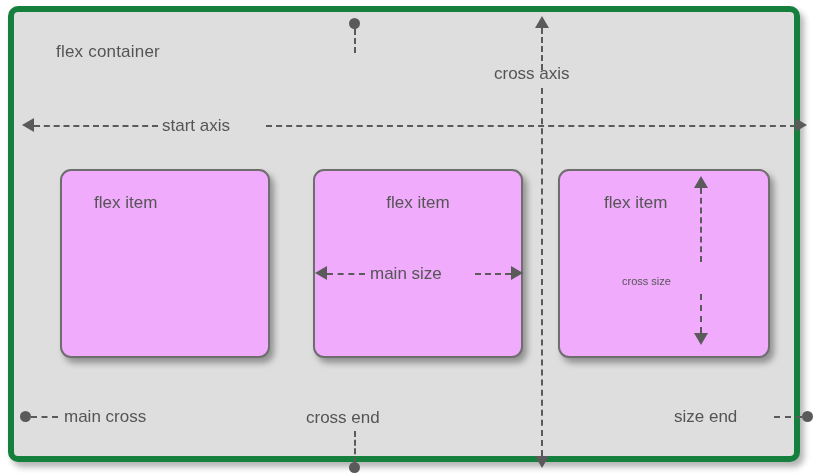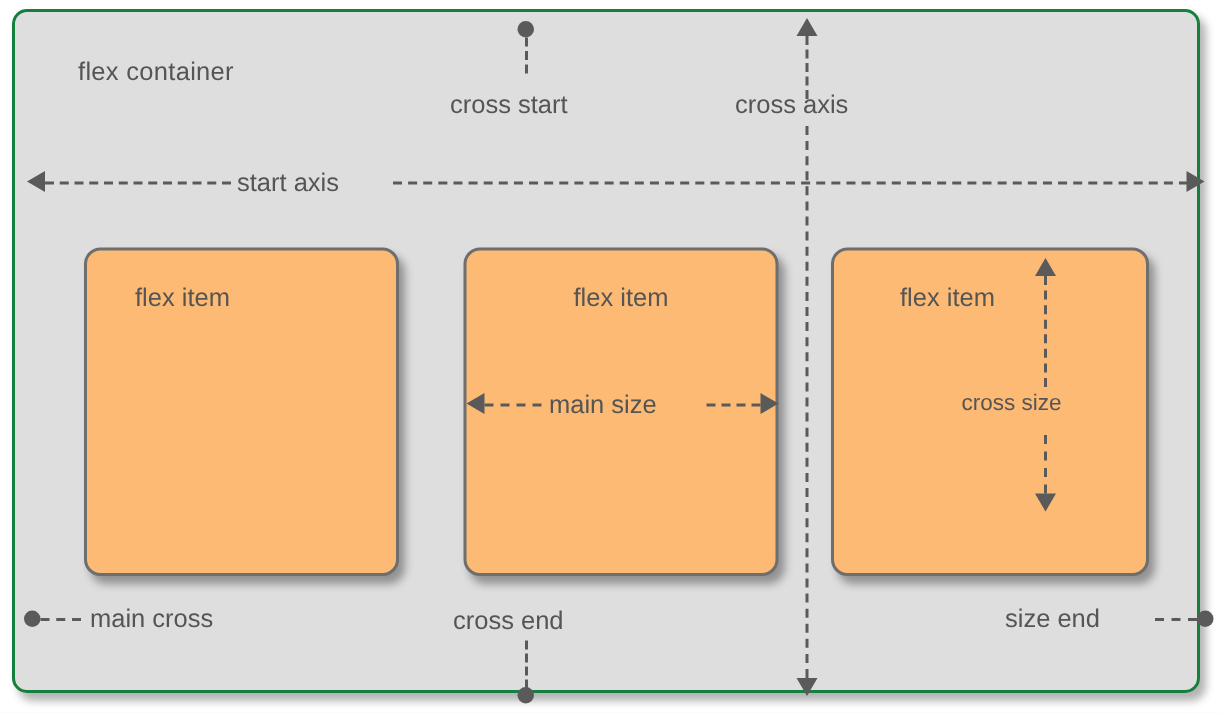--- a/index.html
+++ b/index.html
@@ -21,42 +21,42 @@
   }
 
   
   .flex-container {
     position: absolute;
     left: 8px;
     top: 6px;
     width: 792px;
     height: 456px;
     background: #dedede;
-    border: 2px solid #15803d;
+    border: 6px solid #15803d;
     border-radius: 10px;
     box-shadow: 4px 5px 6px rgba(0,0,0,0.30);
     box-sizing: border-box;
   }
 
   .container-label {
     position: absolute;
     left: 42px;
     top: 30px;
     font-size: 17px;
     color: #555555;
     letter-spacing: 0.2px;
     white-space: nowrap;
   }
 
   
   .flex-item {
     position: absolute;
     top: 157px;
-    height: 219px;
-    background: #fdba74;
+    height: 189px;
+    background: #f0abfc;
     border: 2px solid #6e6e6e;
     border-radius: 11px;
     box-shadow: 4px 5px 6px rgba(0,0,0,0.35);
     box-sizing: border-box;
   }
   .item-1 { left: 46px;  width: 210px; }
   .item-2 { left: 299px; width: 210px; }
   .item-3 { left: 544px; width: 212px; }
 
   .item-label {
@@ -165,21 +165,21 @@
   #main-size-arrow-right { left: 196px; top: 95px; }
   #main-size-line-a { left: 12px;  top: 102px; width: 38px; }
   #main-size-line-b { left: 160px; top: 102px; width: 36px; }
   #main-size-label  { left: 55px;  top: 93px; font-size: 17px; }
 
   
   #cross-size-arrow-top { left: 134px; top: 5px; }
   #cross-size-arrow-bot { left: 134px; top: 162px; }
   #cross-size-line-a { left: 140px; top: 17px; height: 74px; }
   #cross-size-line-b { left: 140px; top: 123px; height: 39px; }
-  #cross-size-label  { left: 62px;  top: 93px; font-size: 15px; margin-left: 23px; }
+  #cross-size-label  { left: 62px;  top: 104px; font-size: 11px; }
 
   .inner-label {
     position: absolute;
     color: #555555;
     white-space: nowrap;
   }
 
   
   #watermark {
     position: absolute;
@@ -208,21 +208,20 @@
     <span class="arrow arrow-right" id="main-axis-arrow-right"></span>
 
     <span class="arrow arrow-up" id="cross-axis-arrow-top"></span>
     <span class="vline" id="cross-axis-line-a"></span>
     <span class="axis-label" id="cross-axis-label">cross axis</span>
     <span class="vline" id="cross-axis-line-b"></span>
     <span class="arrow arrow-down" id="cross-axis-arrow-bot"></span>
 
     <span class="dot" id="cross-start-dot"></span>
     <span class="vline" id="cross-start-line"></span>
-    <span class="axis-label" id="cross-start-label">cross start</span>
 
     <span class="axis-label" id="cross-end-label">cross end</span>
     <span class="vline" id="cross-end-line"></span>
     <span class="dot" id="cross-end-dot"></span>
 
     <span class="dot" id="main-start-dot"></span>
     <span class="hline" id="main-start-line"></span>
     <span class="axis-label" id="main-start-label">main cross</span>
 
     <span class="axis-label" id="main-end-label">size end</span>

